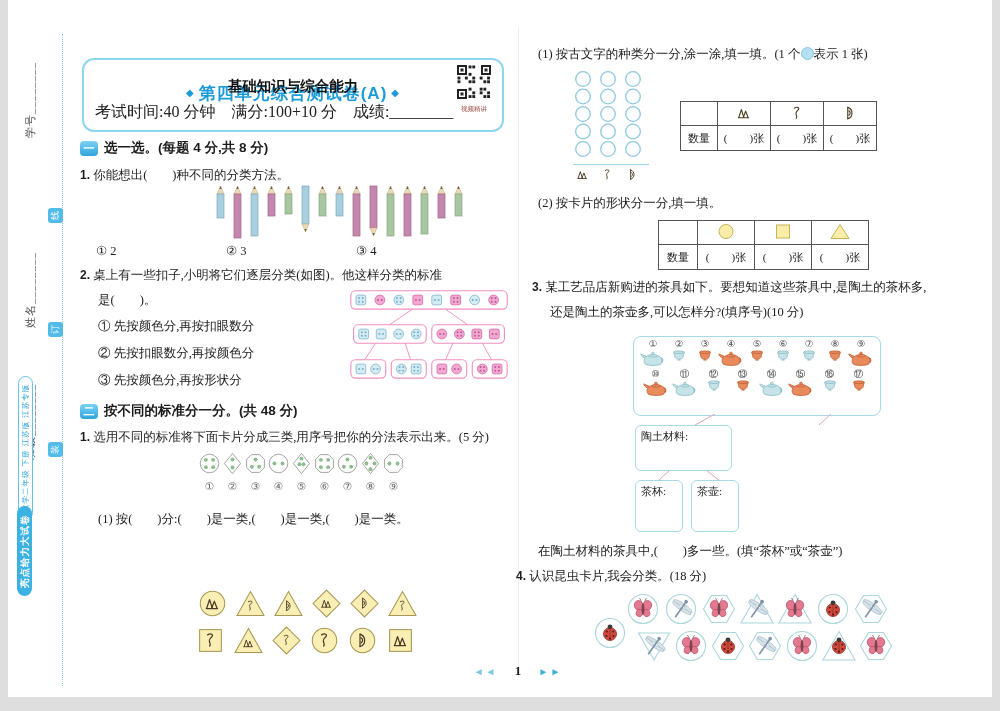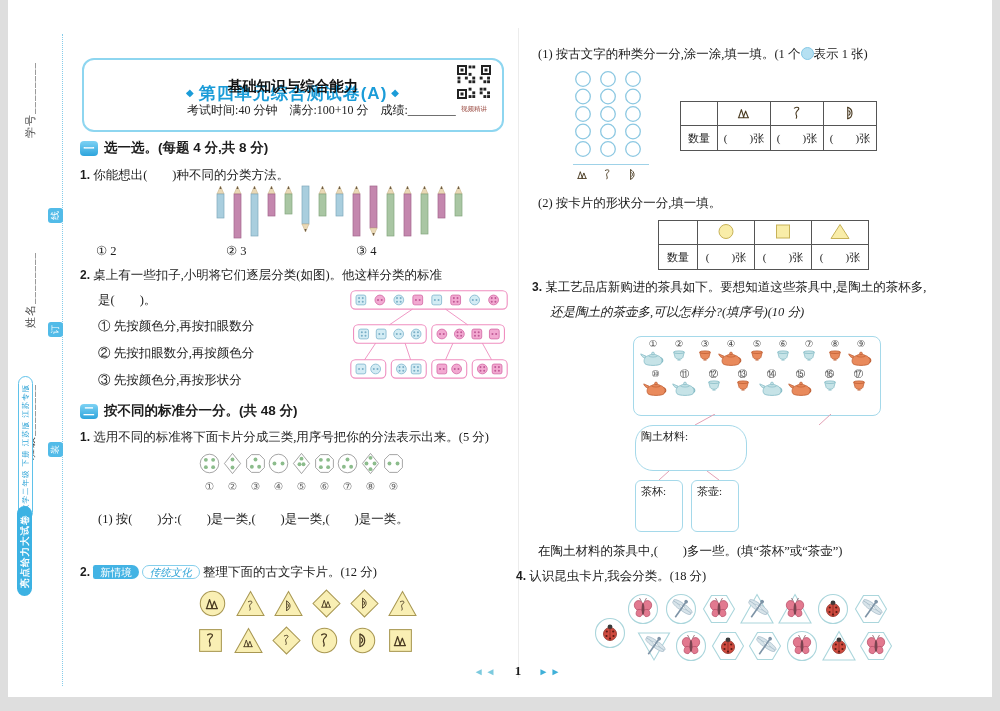--- a/index.html
+++ b/index.html
@@ -24,21 +24,21 @@
         font-weight:bold;font-family:"Liberation Sans","DejaVu Sans",sans-serif;}
   
   .hbox{position:absolute;left:74px;top:58px;width:418px;height:70px;
         border:2px solid #8ed6f0;border-radius:12px;}
   .htitle{position:absolute;left:0;top:-12px;width:100%;text-align:center;margin-top:34px;}
   .htitle .inner{background:#fff;padding:0 7px;font-family:"Liberation Sans","DejaVu Sans",sans-serif;
         font-weight:bold;font-size:17px;color:#1b9cd8;letter-spacing:1px;}
   .deco{font-size:10px;color:#1b9cd8;vertical-align:3px;padding:0 4px;}
   .hsub{position:absolute;left:0;top:17px;width:100%;text-align:center;font-weight:bold;
         font-size:14.5px;font-family:"Liberation Sans","DejaVu Sans",sans-serif;color:#111;}
-  .hmeta{position:absolute;left:4px;top:42px;width:88%;text-align:right;font-size:12px;color:#222;}
+  .hmeta{position:absolute;left:11px;top:42px;width:88%;text-align:left;font-size:16px;color:#222;}
   .qrwrap{position:absolute;right:8px;top:4px;width:40px;text-align:center;}
   .qrcap{font-size:6.5px;color:#9a4a40;margin-top:1px;font-family:"Liberation Sans",sans-serif;}
   
   .sec{position:absolute;display:flex;align-items:center;gap:6px;}
   .secbadge{width:18px;height:15px;border-radius:4px;background:linear-gradient(#7dd2f4,#2da4dc);
         color:#fff;font-size:11px;font-weight:bold;text-align:center;line-height:15px;
         font-family:"Liberation Sans","DejaVu Sans",sans-serif;}
   .sectitle{font-weight:bold;font-size:13.5px;font-family:"Liberation Sans","DejaVu Sans",sans-serif;}
   
   .badge-new{background:#43b3e4;color:#fff;font-size:10.5px;padding:1px 7px;
@@ -436,26 +436,20 @@
           <circle cx="13" cy="20" r="2.4" fill="#8cbc8c"></circle>
         </svg><div style="font-size: 10.5px; color: rgb(102, 102, 102); margin-top: 2px;">⑧</div></div>
       <div style="width: 23px; text-align: center;"><svg width="21" height="21" viewBox="0 0 26 26">
           <polygon points="8,2 18,2 24,8 24,18 18,24 8,24 2,18 2,8" fill="#fff" stroke="#8f8f8f" stroke-width="1"></polygon>
           <circle cx="8" cy="13" r="2.4" fill="#8cbc8c"></circle>
           <circle cx="18" cy="13" r="2.4" fill="#8cbc8c"></circle>
         </svg><div style="font-size: 10.5px; color: rgb(102, 102, 102); margin-top: 2px;">⑨</div></div>
     </div>
   <div class="t" style="left:90px;top:511px;">(1) 按(　　)分:(　　)是一类,(　　)是一类,(　　)是一类。</div>
 
-  <div class="t" style="left:72px;top:564px;">
-    <span class="qnum">2.</span>
-    <span class="badge-new">新情境</span>
-    <span class="badge-trad">传统文化</span>
-    <span>整理下面的古文字卡片。(12 分)</span>
-  </div>
   <div style="position:absolute;left:190px;top:589px;display:flex;gap:9px;" id="fig-glyphrow1">
       <svg width="29" height="29" viewBox="0 0 28 28">
         <circle cx="14" cy="14" r="11.8" fill="#f9efb4" stroke="#a89752" stroke-width="1"></circle>
         <g transform="translate(4.4,4.2) scale(0.8)">
           <g fill="none" stroke="#4a3b22" stroke-width="1.5" stroke-linecap="round" stroke-linejoin="round">
             <path d="M5,18 L8.5,7.5 L11.8,18"></path>
             <path d="M11,18 L14.2,9.5 L17.5,18"></path>
             <path d="M4.5,18.3 L18,18.3"></path>
           </g>
         </g>
@@ -661,21 +655,21 @@
             <td>(　　)张</td>
             <td>(　　)张</td>
           </tr>
         </tbody>
       </table>
     </div>
 
   <div class="t" style="left:524px;top:279px;">
     <span class="qnum">3.</span> <span>某工艺品店新购进的茶具如下。要想知道这些茶具中,是陶土的茶杯多,</span>
   </div>
-  <div class="t" style="left:542px;top:304px;font-style:italic;">还是陶土的茶壶多,可以怎样分?(填序号)(10 分)</div>
+  <div class="t" style="left:542px;top:304px;">还是陶土的茶壶多,可以怎样分?(填序号)(10 分)</div>
 
   <div class="teabox" style="left:625px;top:336px;width:246px;height:78px;" id="fig-tea">
       <div style="display: flex; justify-content: center; gap: 0px; margin-top: 2px;">
         <div style="width: 26px; display: flex; flex-direction: column; align-items: center;">
           <div style="font-size: 9.5px; color: rgb(68, 68, 68); line-height: 11px;">①</div>
           <svg width="26" height="18" viewBox="0 0 28 19">
             <path d="M5,8.5 C2.5,7.5 1,5.5 0.8,4 C2.6,4.8 4.6,5.6 6.4,6.4 Z" fill="#c6e3e7" stroke="#86bcc6" stroke-width="0.8"></path>
             <path d="M21.5,8 C25.5,9 25.5,13 21.8,13.6" fill="none" stroke="#86bcc6" stroke-width="1.2"></path>
             <path d="M8,6.2 C4.5,7.5 3.4,12 5.4,14.6 C7.4,17 20.6,17 22.6,14.6 C24.6,12 23.5,7.5 20,6.2 C17.5,5.3 10.5,5.3 8,6.2 Z" fill="#c6e3e7" stroke="#86bcc6" stroke-width="0.9"></path>
             <ellipse cx="14" cy="6" rx="4.5" ry="1.4" fill="#c6e3e7" stroke="#86bcc6" stroke-width="0.8"></ellipse>
@@ -823,21 +817,21 @@
             <ellipse cx="7" cy="2.2" rx="5.3" ry="1.3" fill="#e98a5c" stroke="#c05f33" stroke-width="0.8"></ellipse>
             <rect x="5.4" y="9.4" width="3.2" height="1.2" rx="0.5" fill="#c05f33"></rect>
           </svg>
         </div>
       </div>
     </div>
   <svg style="position:absolute;left:625px;top:414px;" width="246" height="11">
     <line x1="82" y1="0" x2="62" y2="11" stroke="#e2a0b4" stroke-width="1"></line>
     <line x1="198" y1="0" x2="186" y2="11" stroke="#e2a0b4" stroke-width="1"></line>
   </svg>
-  <div class="matbox" style="left:627px;top:425px;width:112px;height:46px;border-radius:18px;"><span>陶土材料:</span></div>
+  <div class="matbox" style="left:627px;top:425px;width:97px;height:46px;"><span>陶土材料:</span></div>
   <svg style="position:absolute;left:627px;top:471px;" width="110" height="9">
     <line x1="34" y1="0" x2="24" y2="9" stroke="#e2a0b4" stroke-width="1"></line>
     <line x1="72" y1="0" x2="84" y2="9" stroke="#e2a0b4" stroke-width="1"></line>
   </svg>
   <div class="matbox" style="left:627px;top:480px;width:48px;height:52px;"><span>茶杯:</span></div>
   <div class="matbox" style="left:683px;top:480px;width:48px;height:52px;"><span>茶壶:</span></div>
   <div class="t" style="left:530px;top:543px;">在陶土材料的茶具中,(　　)多一些。(填“茶杯”或“茶壶”)</div>
 
   <div class="t" style="left:508px;top:568px;">
     <span class="qnum">4.</span> <span>认识昆虫卡片,我会分类。(18 分)</span>

